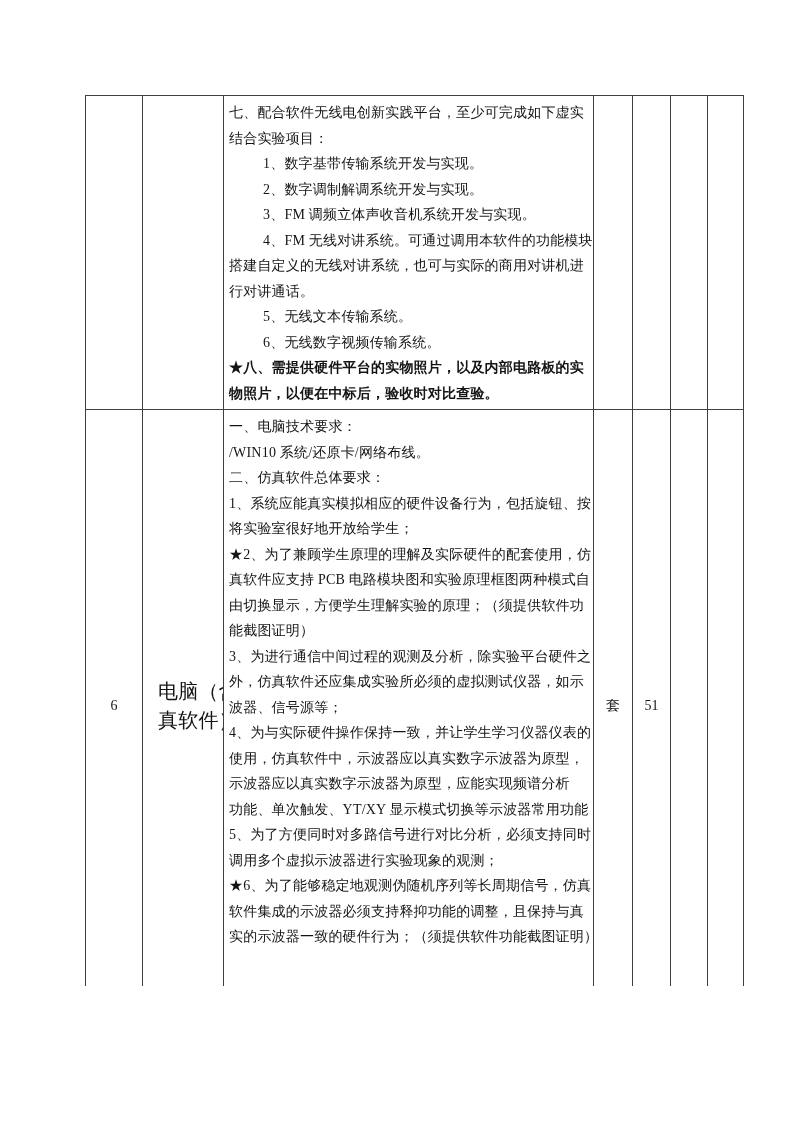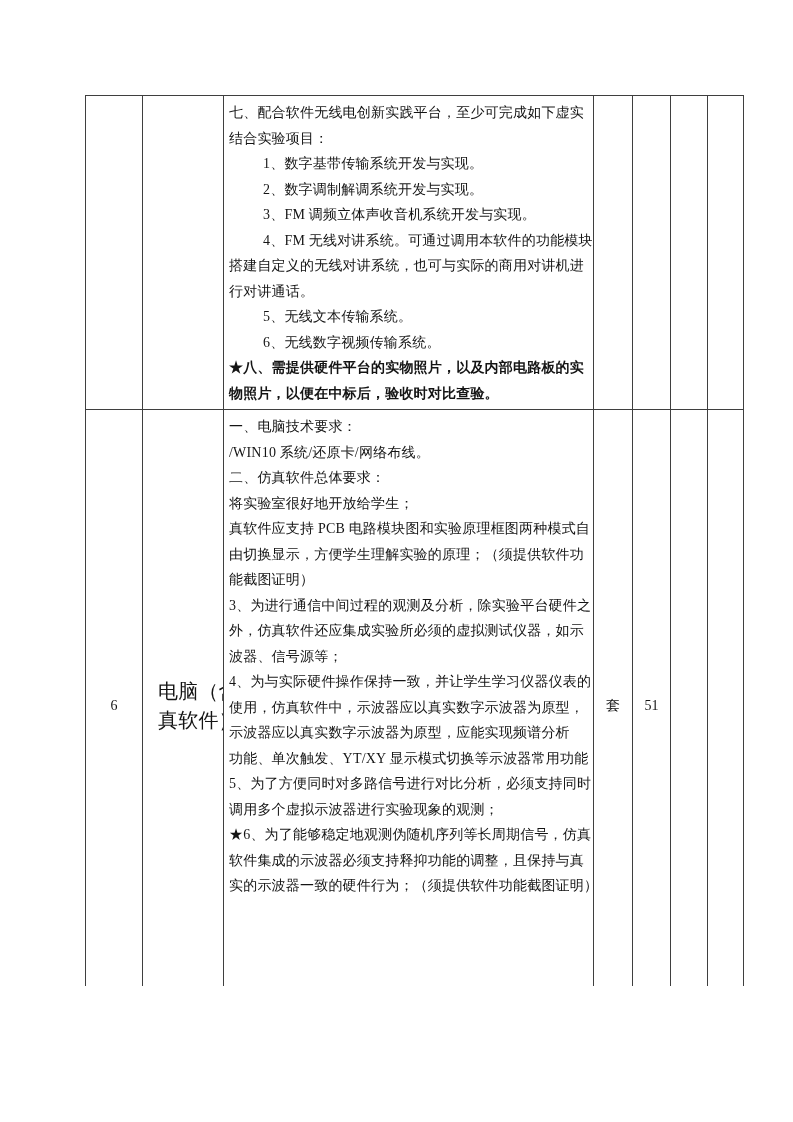--- a/index.html
+++ b/index.html
@@ -102,21 +102,23 @@
 
     <div class="cell c-center last-row">6</div>
     <div class="cell c-name last-row">
         <div class="name-line">电脑（含仿</div>
         <div class="name-line">真软件）</div>
       </div>
     <div class="cell c-desc last-row">
         <div class="line">一、电脑技术要求：</div>
         <div class="line">/WIN10 系统/还原卡/网络布线。</div>
         <div class="line">二、仿真软件总体要求：</div>
+        <div class="line">1、系统应能真实模拟相应的硬件设备行为，包括旋钮、按</div>
         <div class="line">将实验室很好地开放给学生；</div>
+        <div class="line">★2、为了兼顾学生原理的理解及实际硬件的配套使用，仿</div>
         <div class="line">真软件应支持 PCB 电路模块图和实验原理框图两种模式自</div>
         <div class="line">由切换显示，方便学生理解实验的原理；（须提供软件功</div>
         <div class="line">能截图证明）</div>
         <div class="line">3、为进行通信中间过程的观测及分析，除实验平台硬件之</div>
         <div class="line">外，仿真软件还应集成实验所必须的虚拟测试仪器，如示</div>
         <div class="line">波器、信号源等；</div>
         <div class="line">4、为与实际硬件操作保持一致，并让学生学习仪器仪表的</div>
         <div class="line">使用，仿真软件中，示波器应以真实数字示波器为原型，</div>
         <div class="line">示波器应以真实数字示波器为原型，应能实现频谱分析</div>
         <div class="line">功能、单次触发、YT/XY 显示模式切换等示波器常用功能；</div>

